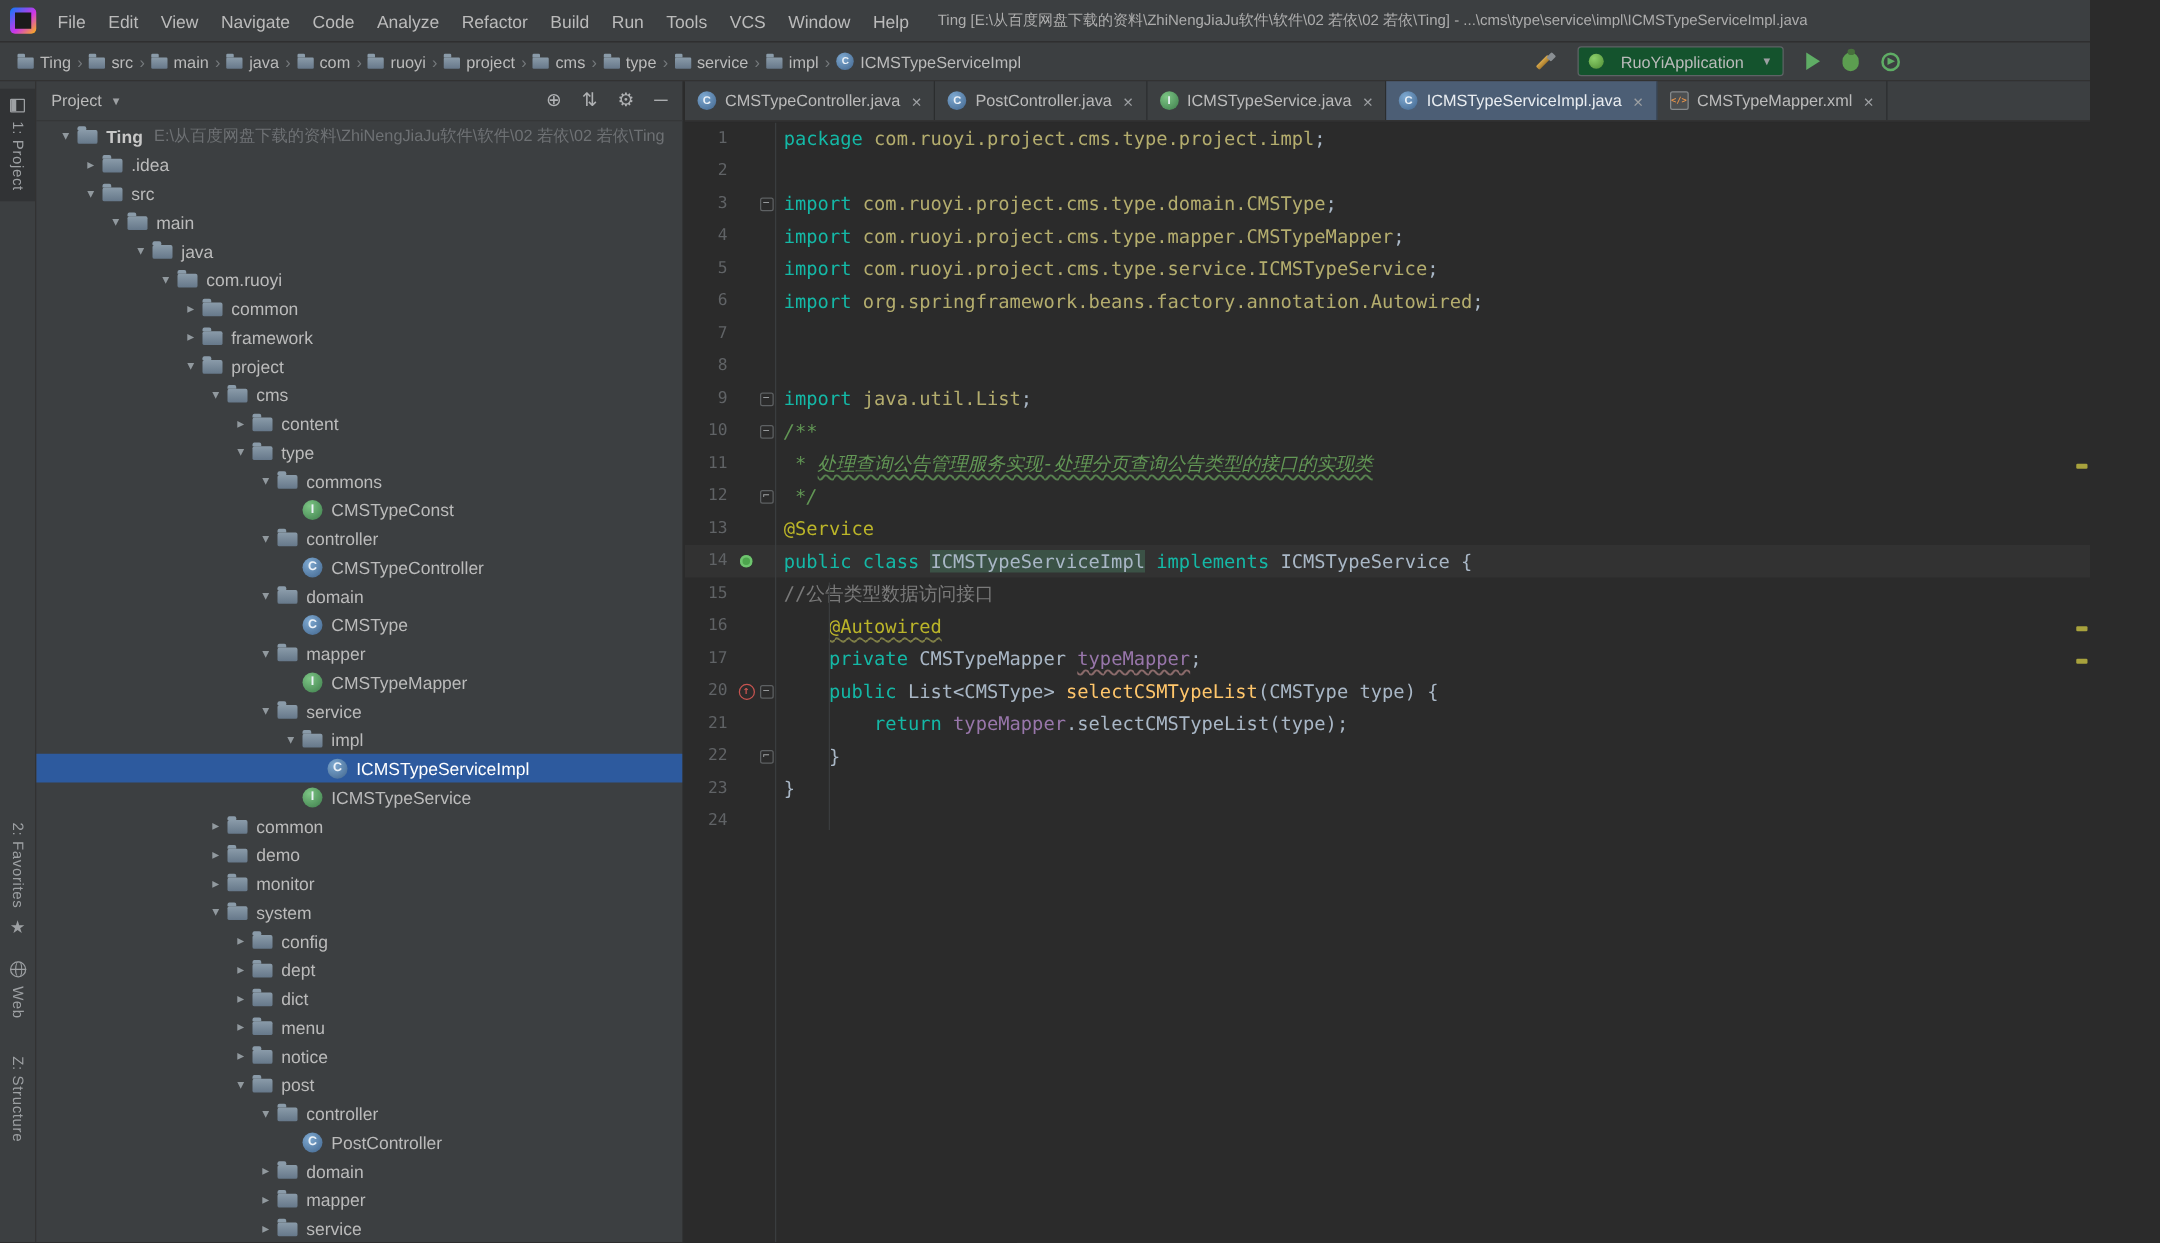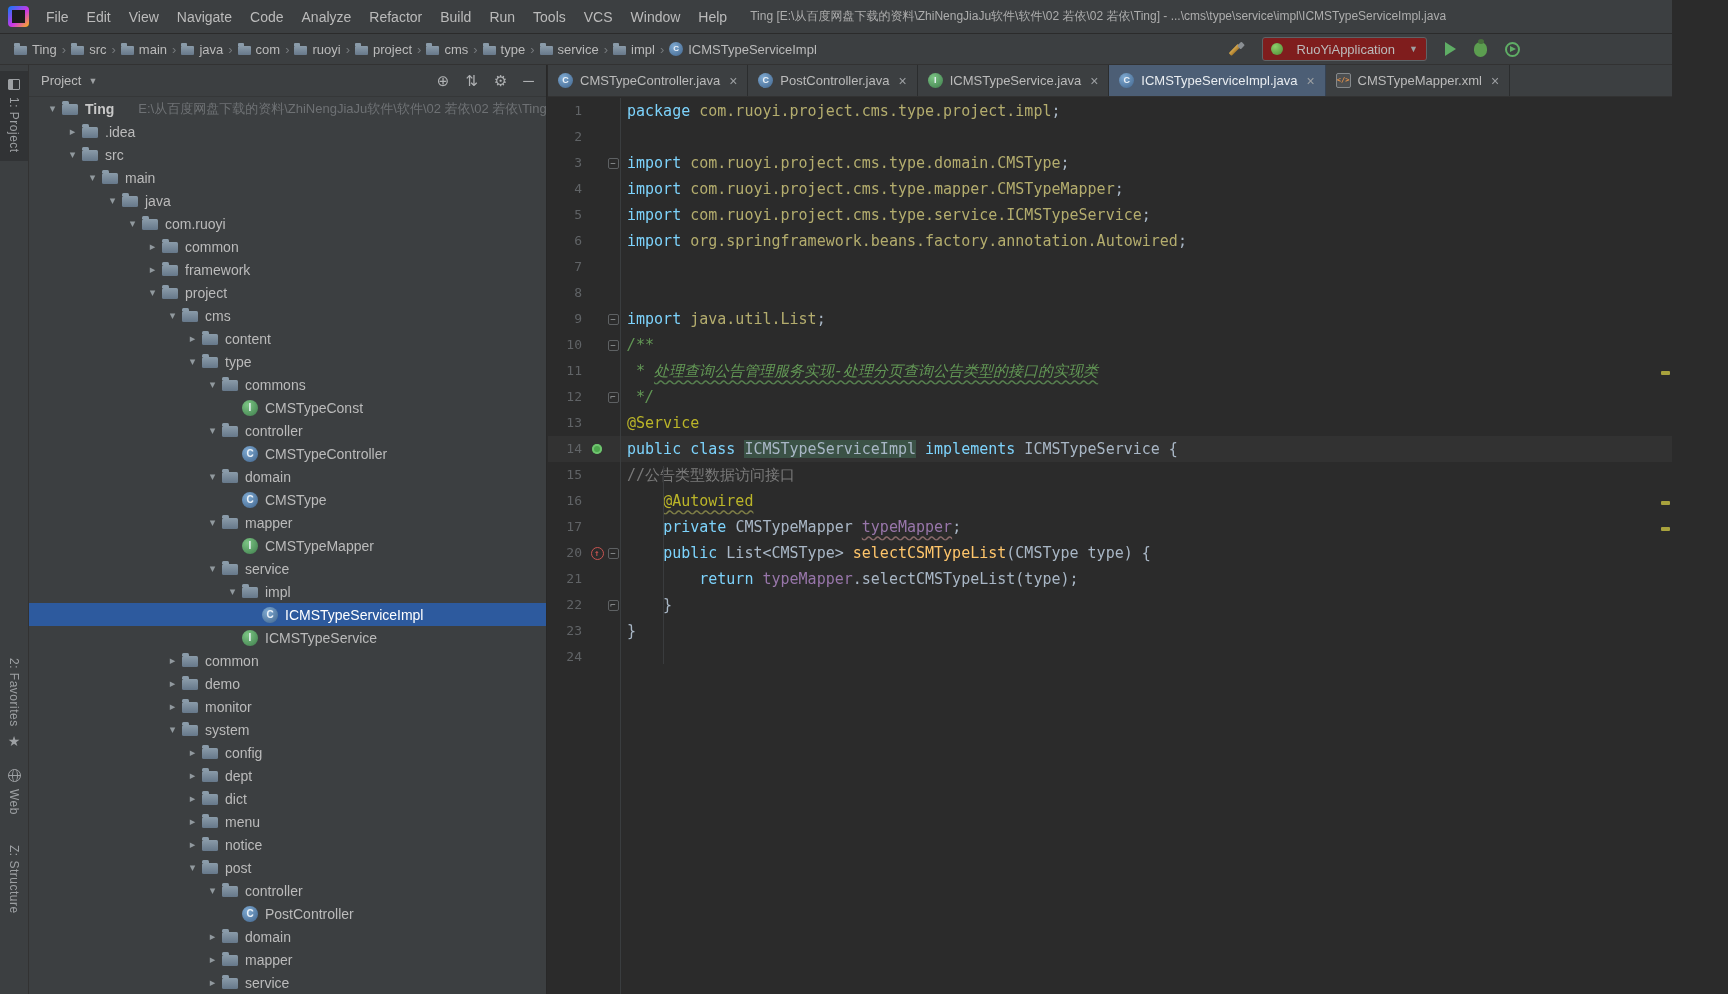--- a/index.html
+++ b/index.html
@@ -27,21 +27,21 @@
     background:linear-gradient(180deg,#8A9BA9,#67788A);margin-top:2px;}
   .mini-folder::before{content:"";position:absolute;top:-2.5px;left:0;width:6px;height:2.5px;
     border-radius:1px 1px 0 0;background:#8A9BA9;}
   .nav-right{margin-left:auto;margin-right:152px;display:flex;align-items:center;gap:18px;}
   .pencil{width:17px;height:17px;position:relative;flex:none;}
   .pencil::before{content:"";position:absolute;left:1px;top:7px;width:13px;height:3.5px;border-radius:1px;
     background:linear-gradient(180deg,#D9A94C,#A87B2C);transform:rotate(-45deg);}
   .pencil::after{content:"";position:absolute;right:0;top:2px;width:6px;height:5px;border-radius:1px;
     background:#8A8F93;transform:rotate(-45deg);}
   .run-combo{display:flex;align-items:center;gap:14px;height:23px;min-width:158px;padding:11px 8px;
-    border:1px solid #5E6366;border-radius:3px;background:#7f1d1d;color:#BBBBBB;font-size:13px;}
+    border:1px solid #5E6366;border-radius:3px;background:#14532d;color:#BBBBBB;font-size:13px;}
   .spring-icon{width:12px;height:12px;border-radius:50%;flex:none;
     background:radial-gradient(circle at 35% 30%,#8CD06A,#4E8B34);}
   .combo-caret{margin-left:auto;color:#9DA0A3;font-size:9px;}
   .play-icon{width:0;height:0;border-left:11px solid #5FAD65;border-top:7px solid transparent;
     border-bottom:7px solid transparent;flex:none;}
   .bug-icon{width:13px;height:15px;border-radius:7px;background:#5C9E50;position:relative;flex:none;}
   .bug-icon::before{content:"";position:absolute;top:-3px;left:3.5px;width:6px;height:5px;border-radius:50%;background:#47703C;}
   .coverage-icon{width:15px;height:15px;border-radius:50%;border:2px solid #5FAD65;position:relative;flex:none;}
   .coverage-icon::before{content:"";position:absolute;left:3px;top:2px;width:0;height:0;
     border-left:6px solid #5FAD65;border-top:3.5px solid transparent;border-bottom:3.5px solid transparent;}
@@ -80,21 +80,21 @@
     border-radius:1.5px 1.5px 0 0;background:#8A9BA9;}
   .ball{display:inline-block;border-radius:50%;text-align:center;font-weight:bold;color:#ECF2F8;
     font-family:"Liberation Sans",sans-serif;flex:none;}
   .ball.class{background:radial-gradient(circle at 35% 30%,#7EA9D1,#41658D);}
   .ball.interface{background:radial-gradient(circle at 35% 30%,#7CC584,#3E7D4C);}
   .s14{width:14px;height:14px;line-height:14px;font-size:8px;}
   .s15{width:15px;height:15px;line-height:15px;font-size:9px;}
   .s16{width:16px;height:16px;line-height:16px;font-size:10px;}
   .tree-label{color:#BBBBBB;}
   .tree-label.root{font-weight:bold;color:#C8C8C8;}
-  .tree-path{color:#6E7174;margin-left:24px;font-size:13px;}
+  .tree-path{color:#6E7174;margin-left:9px;font-size:13px;}
 
   
   #editor-wrap{position:absolute;top:65px;bottom:0;left:548px;right:0;}
   #tabbar{height:32px;background:#3C3F41;border-bottom:1px solid #323232;display:flex;align-items:stretch;}
   .tab{display:flex;align-items:center;gap:7px;padding:0 10px;font-size:13px;color:#BBBBBB;
     border-right:1px solid rgba(0,0,0,0.28);cursor:default;white-space:nowrap;}
   .tab.active{background:#4C5E75;color:#E9EDF1;}
   .tab .close{color:#9DA0A3;font-size:14px;margin-left:2px;}
   .xml-ic{width:15px;height:15px;border-radius:2px;background:#4C4F51;border:1px solid #85898C;
     color:#E8944A;font:bold 7px/13px "DejaVu Sans Mono",monospace;text-align:center;flex:none;}
@@ -106,21 +106,21 @@
   .line.caret{background:#323232;}
   .ln{width:40px;flex:none;text-align:right;padding-right:6px;color:#606366;font-size:13px;}
   .gicon{width:18px;flex:none;display:flex;align-items:center;justify-content:center;}
   .gfold{width:14px;flex:none;display:flex;align-items:center;justify-content:center;}
   .fold-box{width:11px;height:11px;border:1px solid #5E6163;border-radius:2px;background:#2B2B2B;
     color:#9DA0A2;font-size:9px;line-height:9px;text-align:center;}
   .bean{width:10px;height:10px;border-radius:50%;background:#4DA54D;box-shadow:inset 0 0 0 2px #6FC46F;}
   .ovr{width:13px;height:13px;border-radius:50%;border:1.5px solid #C75450;color:#C75450;
     font-size:9px;line-height:10px;text-align:center;font-weight:bold;}
   .code{padding-left:7px;white-space:pre;}
-  .k{color:#7dd3fc;}
+  .k{color:#14b8a6;}
   .p{color:#A9B7C6;}
   .ip{color:#B4AD6E;}
   .an{color:#BBB529;}
   .anw{text-decoration:underline wavy #7E7E46;text-underline-offset:3px;}
   .cm{color:#7A7A7A;}
   .dc{color:#629755;font-style:italic;}
   .dcu{text-decoration:underline wavy #57804F;text-underline-offset:3px;}
   .md{color:#FFC66B;}
   .fd{color:#9876AA;}
   .fdw{text-decoration:underline wavy #8A6A6A;text-underline-offset:3px;}

